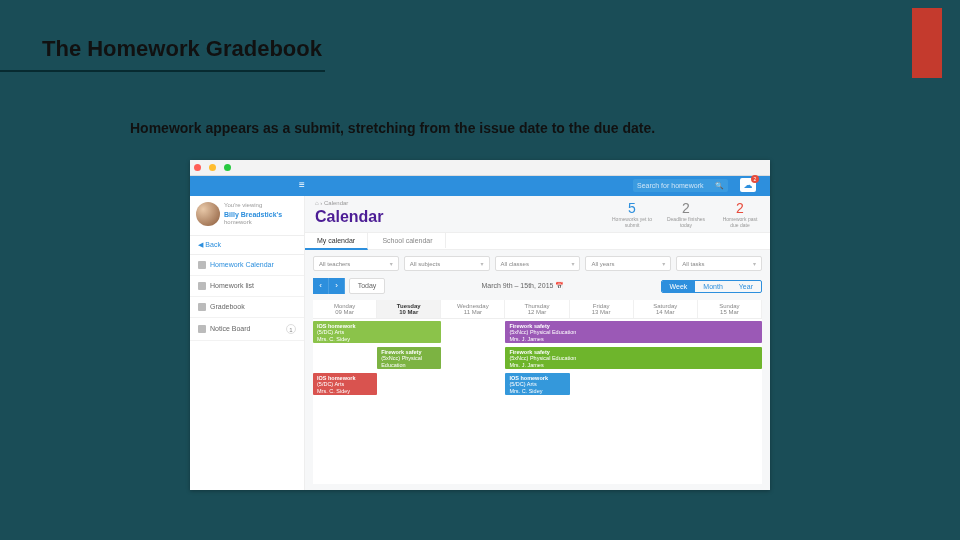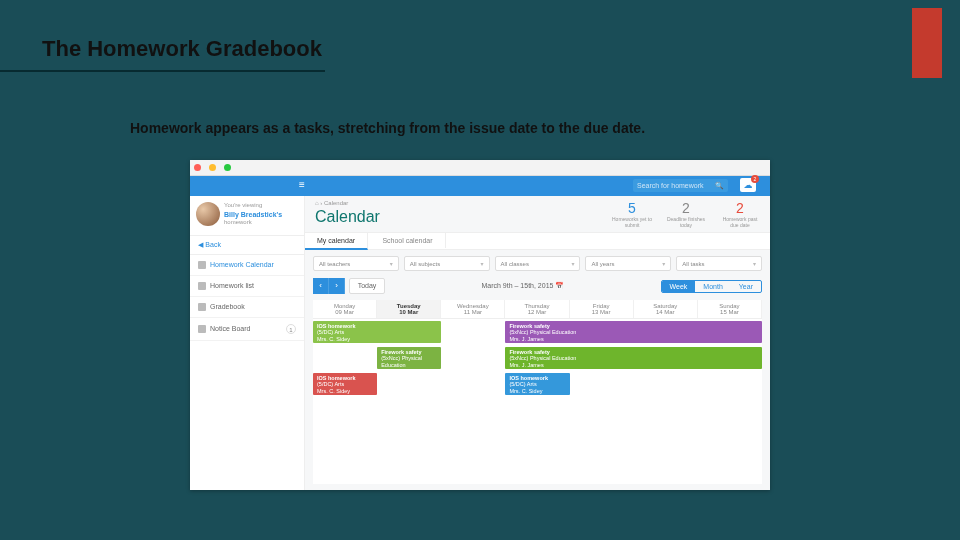--- a/index.html
+++ b/index.html
@@ -34,21 +34,21 @@
   .profile-text .name{ color:#2d8fdd; font-weight:bold; font-size:7px;}
   .back-row{ padding:5px 8px; border-bottom:1px solid #eee; color:#2d8fdd; font-size:7px;}
   .nav-item{ padding:6px 8px; border-bottom:1px solid #f2f2f2; font-size:7px; color:#666; display:flex; align-items:center; gap:4px;}
   .nav-icon{ width:8px; height:8px; display:inline-block; background:#bbb; border-radius:1px;}
   .nav-item.active{ color:#2d8fdd;}
   .badge-count{ margin-left:auto; width:10px; height:10px; border:1px solid #ddd; border-radius:50%; font-size:6px; text-align:center; line-height:10px; color:#888;}
 
   
   .main { position:absolute; top:36px; left:115px; right:0; bottom:0; background:#f6f7f8; }
   .crumbs{ position:absolute; top:4px; left:10px; font-size:6px; color:#999;}
-  .h1{ position:absolute; top:12px; left:10px; font-size:16px; color:#0f766e; font-weight:400;}
+  .h1{ position:absolute; top:12px; left:10px; font-size:16px; color:#4c1d95; font-weight:700;}
   .stats{ position:absolute; top:4px; right:10px; display:flex; gap:14px;}
   .stat{ text-align:center;}
   .stat .num{ font-size:14px; font-weight:300;}
   .stat .lbl{ font-size:5px; color:#999; line-height:1.1; margin-top:1px; max-width:40px;}
   .c-blue{color:#2d8fdd;} .c-gray{color:#888;} .c-red{color:#e74c3c;}
 
   .tabs{ position:absolute; top:36px; left:0; right:0; height:18px; background:#fff; border-top:1px solid #eee; border-bottom:1px solid #eee;}
   .tab{ display:inline-block; padding:4px 12px; font-size:7px; color:#888; border-right:1px solid #eee;}
   .tab.active{ color:#333; border-bottom:2px solid #2d8fdd;}
 
@@ -74,21 +74,21 @@
   .hw .t{ font-weight:bold;}
 </style>
 </head>
 <body>
 
 <div class="title-bar">
   <div class="title-text">The Homework Gradebook</div>
   <div class="title-underline"></div>
 </div>
 <div class="red-block"></div>
-<div class="subtitle">Homework appears as a tasks, stretching from the issue date to the due date.</div>
+<div class="subtitle">Homework appears as a submit, stretching from the issue date to the due date.</div>
 
 <div class="screenshot">
 
   <div class="mac-dots">
     <span class="dot-r"></span>
     <span class="dot-y"></span>
     <span class="dot-g"></span>
   </div>
 
   <div class="topbar">

